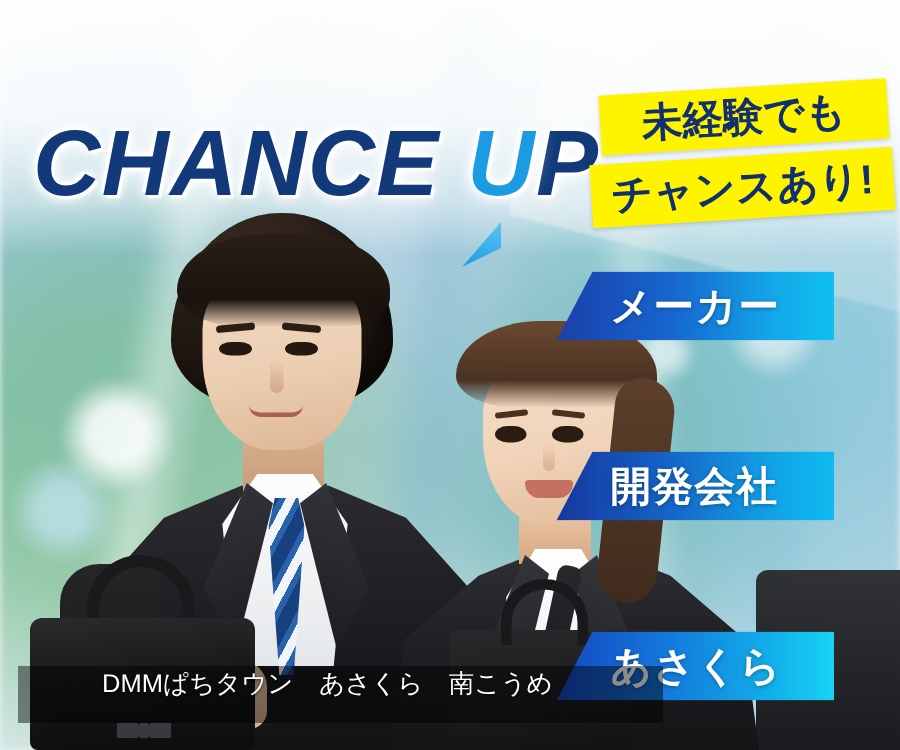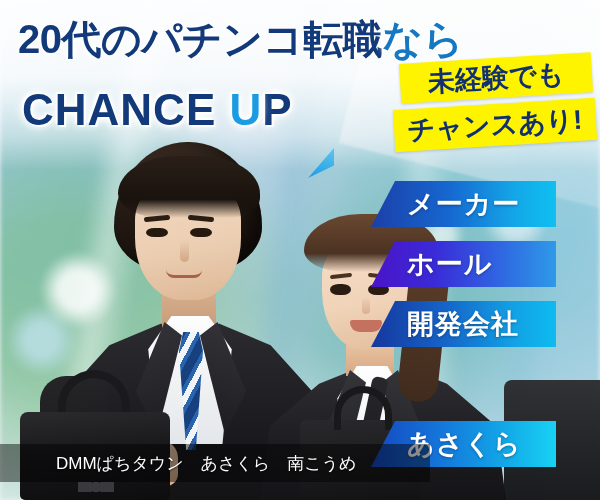--- a/index.html
+++ b/index.html
@@ -238,21 +238,21 @@
       0 0 6px #fff, 0 0 6px #fff, 0 0 10px #fff,
       1px 1px 0 #fff, -1px 1px 0 #fff, 1px -1px 0 #fff, -1px -1px 0 #fff;
   }
   .headline .accent{ color:#1678c2; }
 
   .logo{
     position:absolute; left:22px; top:72px; width:400px; height:76px;
     white-space:nowrap;
   }
   .logo .word{
-    font-size:44px; line-height:76px; font-weight:bold; 
+    font-size:62px; line-height:76px; font-weight:bold; font-style:italic;
     letter-spacing:1px; color:#123a7a;
     text-shadow:
       0 0 8px #fff, 0 0 8px #fff, 0 0 14px #fff,
       2px 2px 0 rgba(255,255,255,.9), -2px -2px 0 rgba(255,255,255,.9);
   }
   .logo .up{ color:#123a7a; }
   .logo .u{ color:#1b9ce2; position:relative; }
   .logo .swoosh{
     position:absolute; left:286px; top:76px; width:26px; height:30px;
     background:linear-gradient(200deg,#5fc4f0,#1b9ce2);
@@ -291,23 +291,23 @@
     text-shadow:0 1px 3px rgba(0,40,80,.45);
   }
   .tag-1{ top:181px; background:linear-gradient(90deg,#1c3fa8 0%,#1667d0 42%,#13a7e8 78%,#0fc0f0 100%); }
   .tag-2{ top:241px; background:linear-gradient(90deg,#4a14c8 0%,#3a2ad8 34%,#2f6ae2 72%,#2e9ae8 100%); }
   .tag-3{ top:301px; background:linear-gradient(90deg,#16379e 0%,#1564c8 40%,#12a0e4 76%,#0ebbf0 100%); }
   .tag-4{ top:361px; background:linear-gradient(90deg,#7b12d8 0%,#5a28e0 30%,#3a62e4 66%,#2f93e8 100%); }
   .tag-5{ top:421px; background:linear-gradient(90deg,#1547c0 0%,#1477da 38%,#12aae8 74%,#18d2f4 100%); }
 
   
   .credit{
-    position:absolute; left:0; bottom:18px; width:430px; height:38px;
+    position:absolute; left:12px; bottom:18px; width:430px; height:38px;
     background:rgba(0,0,0,.45);
-    display:flex; align-items:center;
+    display:flex; align-items:flex-start;
   }
   .credit .txt{
     color:#fff; font-size:17px; margin-left:56px; white-space:nowrap;
     text-shadow:0 1px 2px rgba(0,0,0,.7);
   }
 </style>
 </head>
 <body>
 
 <div id="banner">
@@ -365,43 +365,37 @@
       <div class="strap"></div>
       <div class="hand"></div>
     </div>
 
     <div class="bag-w">
       <div class="handle2"></div>
     </div>
     <div class="bag-far"></div>
   </div>
 
-  <div class="headline">
-    <span>20代のパチンコ転職</span><span class="accent">なら</span>
-  </div>
 
   <div class="logo">
     <span class="word">CHANCE</span><span class="word">&nbsp;</span><span class="word u">U</span><span class="word up">P</span>
     <div class="swoosh"></div>
   </div>
 
   <div class="badge badge-1">
     <span>未経験でも</span>
   </div>
   <div class="badge badge-2">
     <span>チャンスあり!</span>
   </div>
 
   <div class="tags">
     <div class="tag tag-1">
       <span>メーカー</span>
     </div>
-    <div class="tag tag-2">
-      <span>ホール</span>
-    </div>
     <div class="tag tag-3">
       <span>開発会社</span>
     </div>
     <div class="tag tag-5">
       <span>あさくら</span>
     </div>
   </div>
 
   <div class="credit">
     <span class="txt">DMMぱちタウン　あさくら　南こうめ</span>

